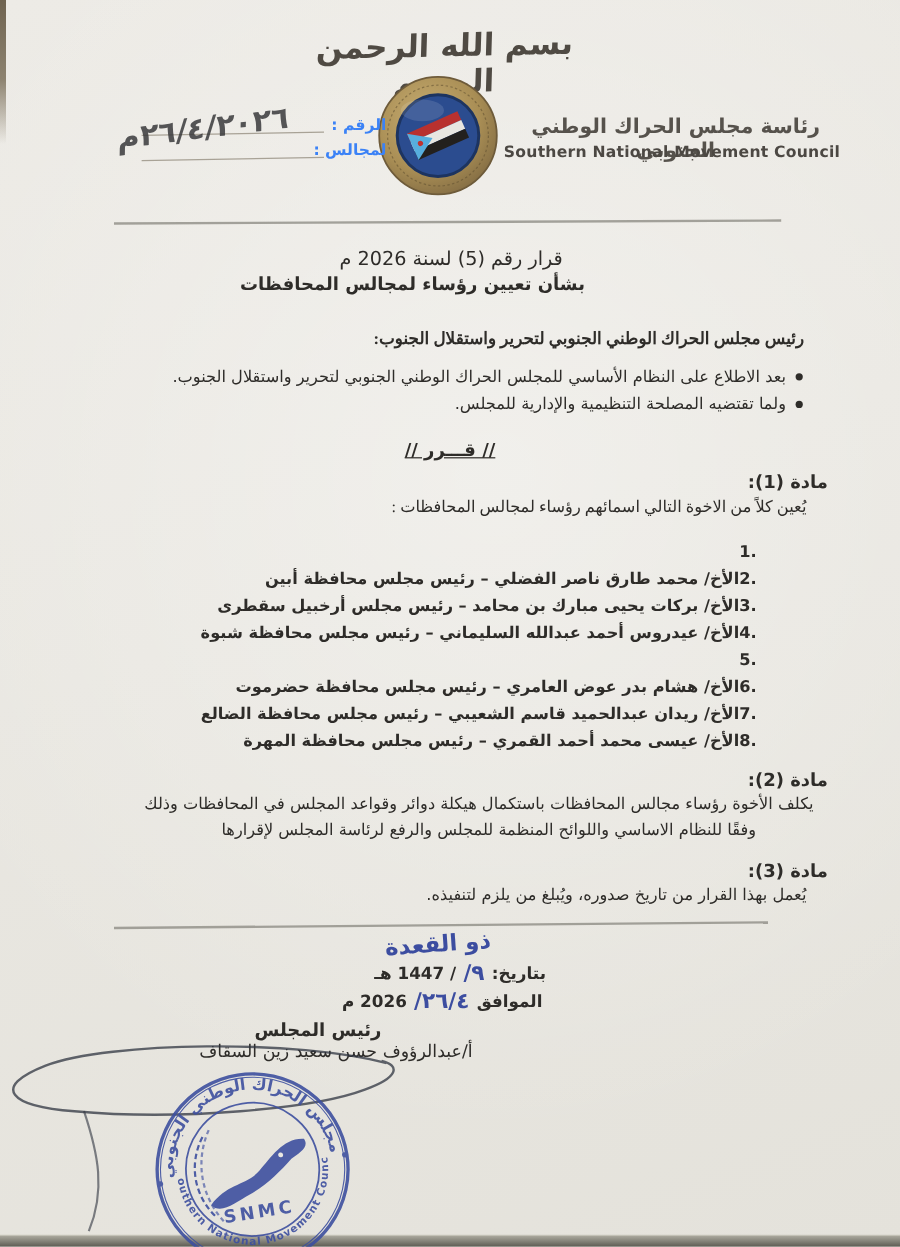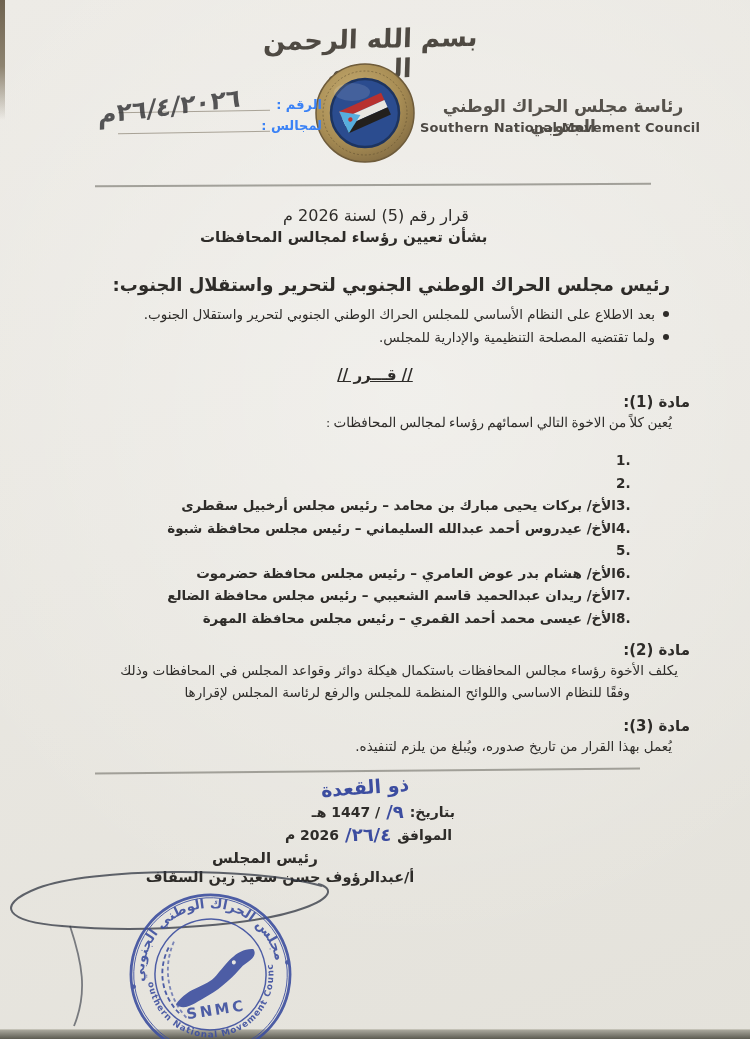--- a/index.html
+++ b/index.html
@@ -30,21 +30,21 @@
   .refline1{top:111px;left:118px;width:152px;transform:rotate(-1deg);}
   .refline2{top:132px;left:118px;width:152px;transform:rotate(-1deg);}
   .ref-hw{top:92px;left:62px;width:215px;text-align:center;font-size:25px;font-weight:bold;
     color:#3a3a3c;transform:rotate(-7deg) skewX(-8deg);opacity:.85;}
   .divider{height:2px;background:#8f8d86;opacity:.8;}
   .div1{top:184px;left:95px;width:556px;transform:rotate(-.25deg);}
   .div2{top:770px;left:95px;width:545px;transform:rotate(-.5deg);}
   
   .title1{top:206px;left:201px;width:350px;text-align:center;font-size:16px;font-weight:normal;}
   .title2{top:228px;left:200px;width:350px;text-align:left;font-size:15px;font-weight:bold;}
-  .issuer{top:274px;right:80px;font-size:18px;font-weight:600;}
+  .issuer{top:274px;right:80px;font-size:14px;font-weight:600;font-family:Liberation Serif, serif;}
   .bullet-row{right:95px;font-size:13.5px;}
   .bullet-row .dot{position:absolute;right:-14px;top:5px;width:6px;height:6px;border-radius:50%;background:#2e2c29;}
   .b1{top:306px;}
   .b2{top:329px;}
   .decided{top:366px;left:250px;width:250px;text-align:center;font-size:15px;font-weight:bold;text-decoration:underline;}
   .art-head{font-size:15px;font-weight:bold;right:60px;}
   .a1h{top:393px;}
   .a1intro{top:414px;right:78px;font-size:13.5px;font-family:Liberation Serif, serif;}
   .applist{top:449px;right:110px;width:540px;font-size:13.5px;font-weight:bold;line-height:22.5px;}
   .applist .row{display:flex;}
@@ -57,21 +57,21 @@
   
   .hw{color:#3c4da0;font-weight:bold;}
   .hijri-month{top:776px;left:300px;width:130px;text-align:center;font-size:19px;
     transform:rotate(-4deg);}
   .dateline{display:flex;align-items:baseline;gap:6px;font-size:14px;font-weight:bold;}
   .hijri-line{top:800px;right:295px;}
   .greg-line{top:823px;right:298px;}
   .dateline .hwpart{font-size:18px;transform:translateY(1px);}
   
   .sig-title{top:849px;left:190px;width:150px;text-align:center;font-size:15px;font-weight:bold;}
-  .sig-name{top:869px;left:105px;width:350px;text-align:center;font-size:14.5px;font-weight:bold;}
+  .sig-name{top:869px;left:105px;width:350px;text-align:center;font-size:14.5px;font-weight:normal;}
   
   .logo{top:62px;left:314px;width:102px;height:102px;}
   
   .stamp{top:882px;left:118px;width:185px;height:185px;opacity:.9;transform:rotate(-9deg);}
   .swirl{top:858px;left:0px;width:345px;height:180px;pointer-events:none;}
 </style>
 </head>
 <body>
 
 <div class="abs edge-left"></div>
@@ -128,20 +128,21 @@
 <div class="abs decided">// قـــرر //</div>
 
 <div class="abs art-head a1h">مادة (1):</div>
 <div class="abs a1intro">يُعين كلاً من الاخوة التالي اسمائهم رؤساء لمجالس المحافظات :</div>
 <div class="abs applist">
   <div class="row">
       <span class="num">1.</span>
     </div>
   <div class="row">
       <span class="num">2.</span>
+      <span>الأخ/ محمد طارق ناصر الفضلي – رئيس مجلس محافظة أبين</span>
     </div>
   <div class="row">
       <span class="num">3.</span>
       <span>الأخ/ بركات يحيى مبارك بن محامد – رئيس مجلس أرخبيل سقطرى</span>
     </div>
   <div class="row">
       <span class="num">4.</span>
       <span>الأخ/ عيدروس أحمد عبدالله السليماني – رئيس مجلس محافظة شبوة</span>
     </div>
   <div class="row">

